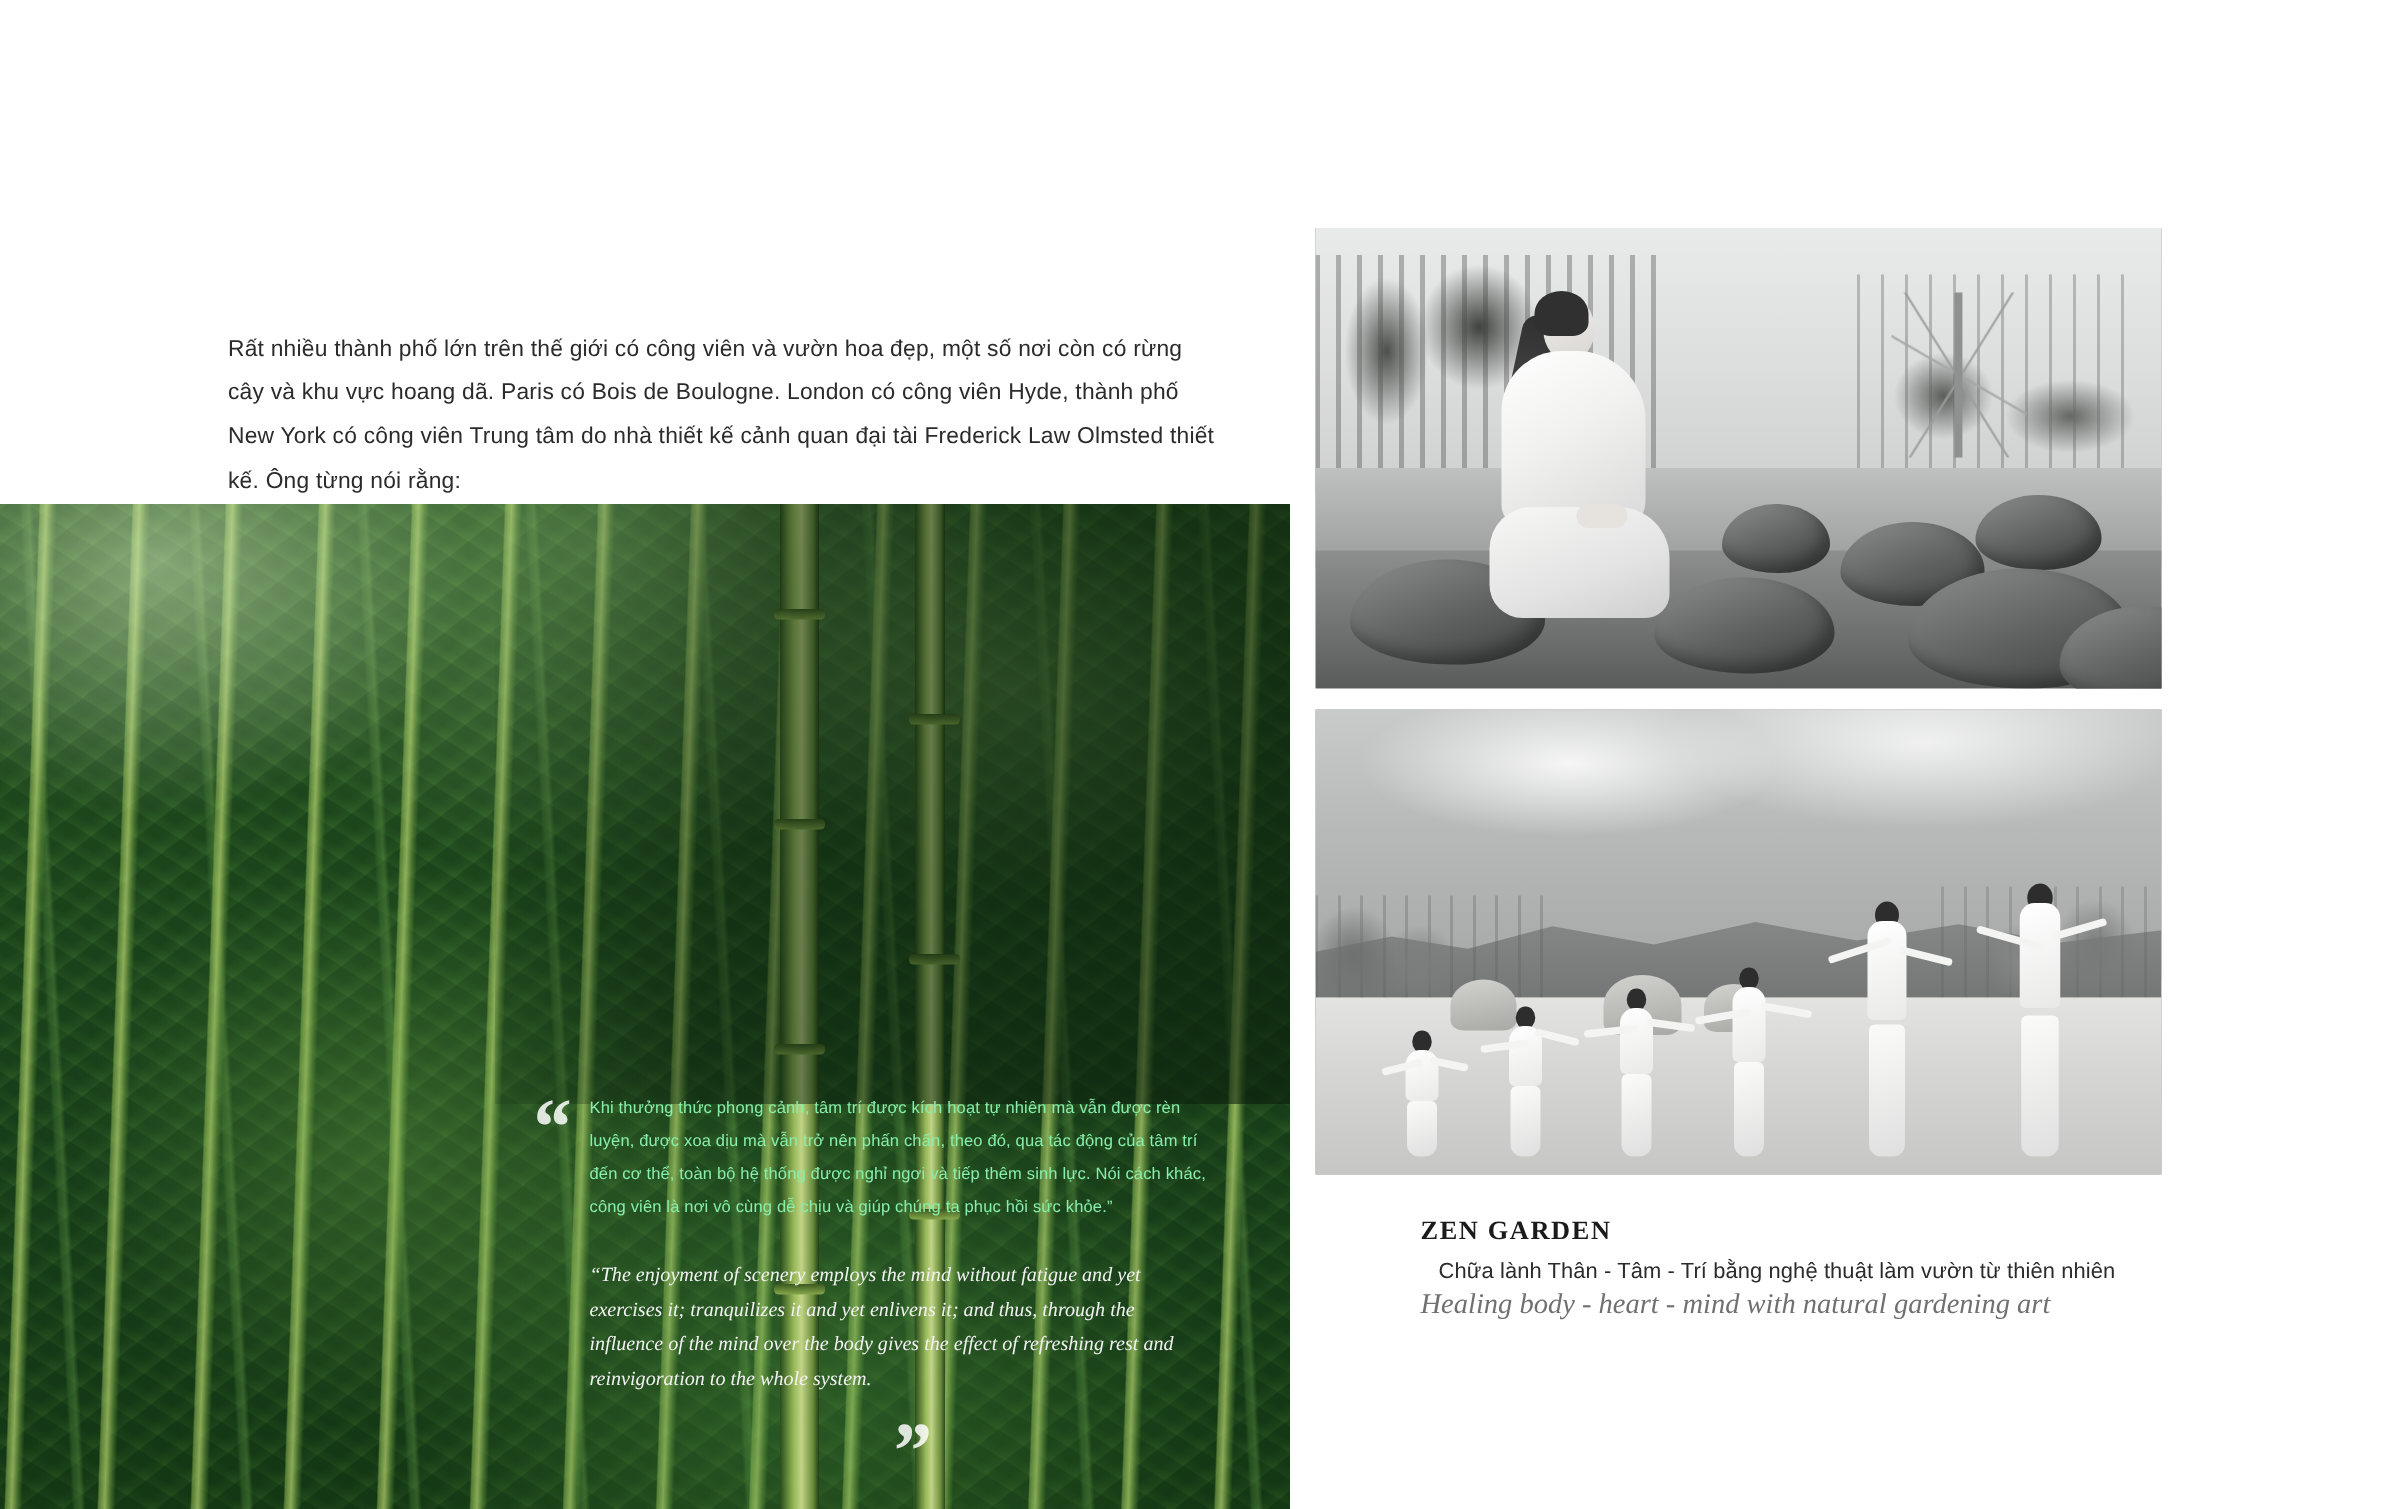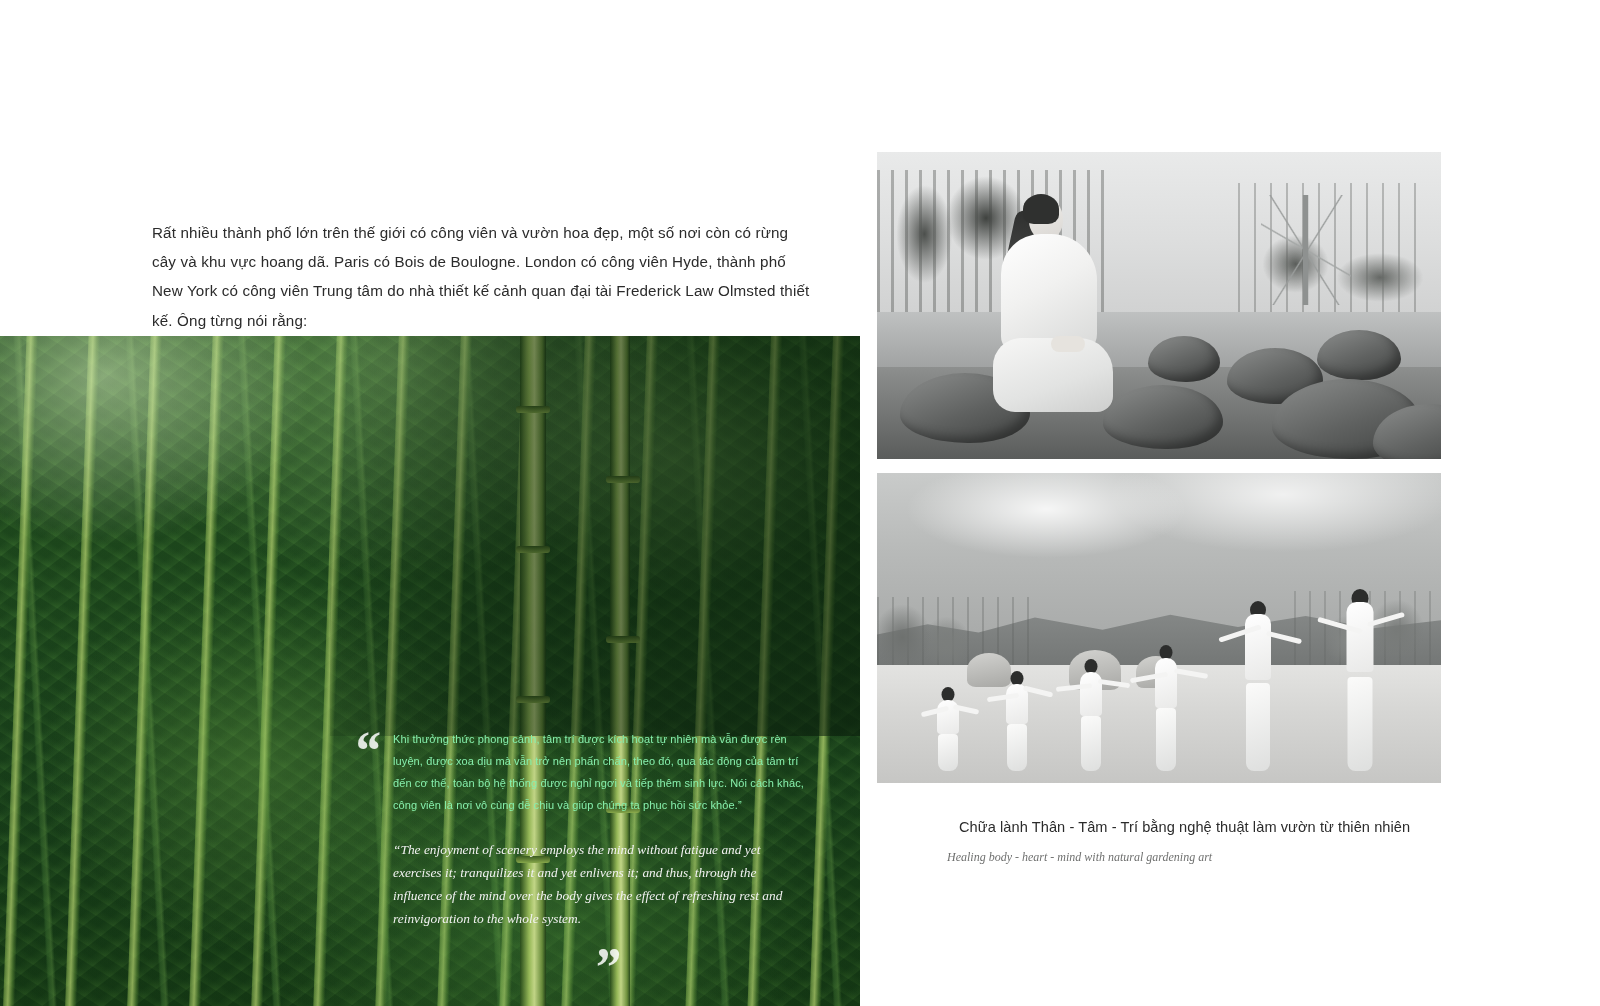--- a/index.html
+++ b/index.html
@@ -320,24 +320,24 @@
     color: #1b1b1b;
   }
   .caption-vi {
     margin-top: 9px;
     font-size: 14.6px;
     color: #2b2b2b;
     letter-spacing: 0.005em;
     margin-left: 12px;
   }
   .caption-en {
-    margin-top: 15px;
+    margin-top: 3px;
     font-family: "Liberation Serif", serif;
     font-style: italic;
-    font-size: 12px;
+    font-size: 19px;
     color: #6f706f;
   }
 </style>
 </head>
 <body>
 
 <div class="intro">Rất nhiều thành phố lớn trên thế giới có công viên và vườn hoa đẹp, một số nơi còn có rừng cây và khu vực hoang dã. Paris có Bois de Boulogne. London có công viên Hyde, thành phố New York có công viên Trung tâm do nhà thiết kế cảnh quan đại tài Frederick Law Olmsted thiết kế. Ông từng nói rằng:</div>
 
 <div class="bamboo-panel">
   <div class="bamboo-art"></div>
@@ -440,15 +440,16 @@
   <div class="tc-figure" style="left:82%;height:182px;width:42px">
     <div class="h" style="width:17px;height:19px"></div>
     <div class="t" style="height:70px;width:27px"></div>
     <div class="l" style="top:88px;height:94px;width:25px"></div>
     <div class="arm" style="left:-22px;top:34px;width:46px;transform:rotate(16deg)"></div>
     <div class="arm" style="left:28px;top:28px;width:38px;transform:rotate(-16deg)"></div>
   </div>
 </div>
 
 <div class="caption">
+  <div class="caption-title">ZEN GARDEN</div>
   <div class="caption-vi">Chữa lành Thân - Tâm - Trí bằng nghệ thuật làm vườn từ thiên nhiên</div>
   <div class="caption-en">Healing body - heart - mind with natural gardening art</div>
 </div>
 
 </body></html>

